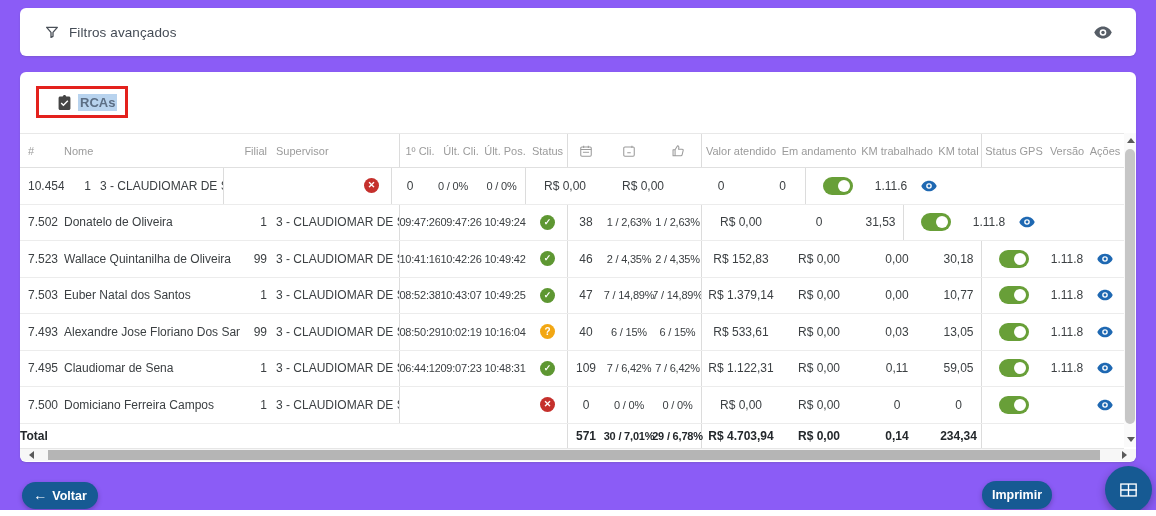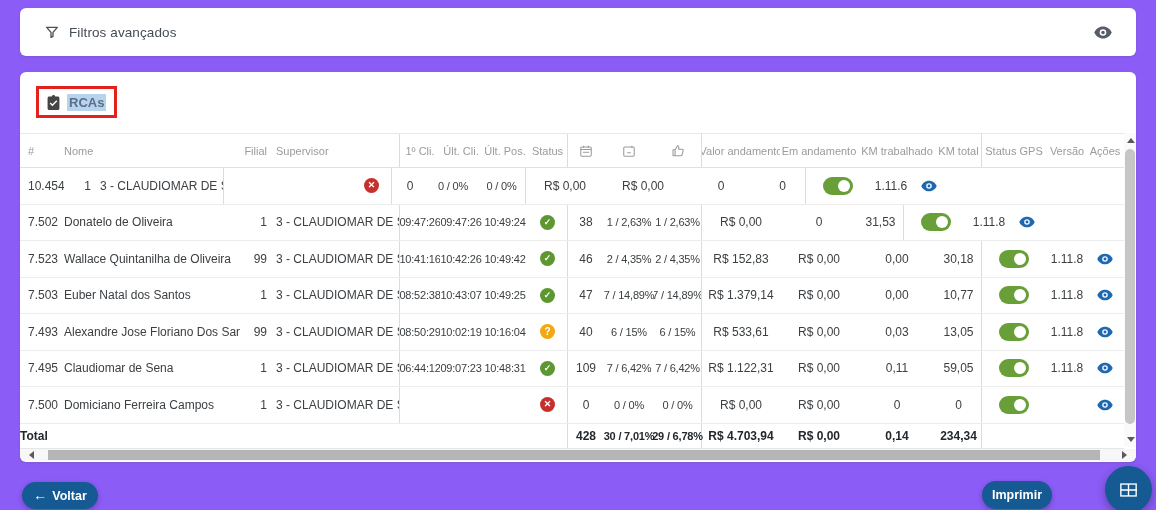--- a/index.html
+++ b/index.html
@@ -8,21 +8,21 @@
   .card{position:absolute;background:#fff;border-radius:6px;box-shadow:0 1px 2px rgba(60,64,67,.18);}
 
   
   .filter-card{left:20px;top:8px;width:1116px;height:48px;display:flex;align-items:center;cursor:pointer;}
   .f-icon{margin-left:24px;display:flex;align-items:center;}
   .f-label{margin-left:9px;font-size:13.5px;color:#454c56;letter-spacing:.1px;}
   .f-eye{margin-left:auto;margin-right:24px;display:flex;align-items:center;cursor:pointer;}
 
   
   .main-card{left:20px;top:72px;width:1116px;height:390px;}
-  .rcas-box{position:absolute;left:16px;top:14px;height:26px;padding:0 8px 0 8px;border:3px solid var(--red,#e3211d);display:flex;align-items:center;gap:7px;}
+  .rcas-box{position:absolute;left:16px;top:14px;height:26px;padding:0 8px 0 19px;border:3px solid var(--red,#e3211d);display:flex;align-items:center;gap:7px;}
   .rcas-label{font-size:13px;font-weight:700;color:#5c6e84;background:var(--hl,#b8d3ee);padding:1px 2px;cursor:pointer;}
 
   
   .table{position:absolute;left:0;top:61px;width:1104px;border-top:1px solid #e8e8e8;}
   .thead{display:flex;height:33px;border-bottom:1px solid #e0e0e0;}
   .hcell{font-size:11px;color:#9b9b9b;display:flex;align-items:center;box-sizing:border-box;white-space:nowrap;overflow:hidden;}
   .trow{display:flex;height:36.5px;border-bottom:1px solid #ececec;box-sizing:border-box;}
   .tcell{font-size:12px;color:#3c4043;display:flex;align-items:center;box-sizing:border-box;white-space:nowrap;overflow:hidden;}
   .al{justify-content:flex-start;} .ar{justify-content:flex-end;padding-right:3px;} .ac{justify-content:center;}
   .sm{font-size:11px;letter-spacing:-.2px;}
@@ -114,21 +114,21 @@
             <svg width="14" height="14" viewBox="0 0 24 24" fill="none" stroke="#9b9b9b" stroke-width="1.8">
               <rect x="3" y="5" width="18" height="16" rx="2"></rect>
               <path d="M17 3v4M9 15h6"></path>
             </svg>
           </div>
           <div class="hcell ac div" style="width: 48px;">
             <svg width="14" height="14" viewBox="0 0 24 24" fill="none" stroke="#9b9b9b" stroke-width="1.8" stroke-linejoin="round">
               <path d="M7 10v10H3.5V10H7zm0 0l4.2-7c1.4 0 2.3 1 2.3 2.4L13 9h6.3c1.1 0 1.9 1 1.6 2.1l-1.9 7.4c-.2.9-1 1.5-1.9 1.5H7"></path>
             </svg>
           </div>
-          <div class="hcell ac" style="width: 78px;">Valor andamento</div>
+          <div class="hcell ac" style="width: 78px;">Valor atendido</div>
           <div class="hcell ac" style="width: 78px;">Em andamento</div>
           <div class="hcell ac" style="width: 78px;">KM trabalhado</div>
           <div class="hcell ac div" style="width: 46px;">KM total</div>
           <div class="hcell ac" style="width: 64px;">Status GPS</div>
           <div class="hcell ac" style="width: 42px;">Versão</div>
           <div class="hcell ac" style="width: 34px;">Ações</div>
         </div>
       <div id="tbody">
           <div class="trow">
             <div class="tcell al" style="width: 44px; padding: 0px 0px 0px 8px;">10.454</div>
@@ -361,21 +361,21 @@
                 <svg width="16" height="12" viewBox="0 0 24 17">
                   <path d="M12 .5C6.8.5 2.3 3.7.5 8.5 2.3 13.3 6.8 16.5 12 16.5s9.7-3.2 11.5-8C21.7 3.7 17.2.5 12 .5z" fill="#1e68b2"></path>
                   <circle cx="12" cy="8.5" r="4.2" fill="#fff"></circle>
                   <circle cx="12" cy="8.5" r="2.2" fill="#1e68b2"></circle>
                 </svg>
               </span>
             </div>
           </div>
           <div class="total-row">
             <div class="tcell al div" style="width: 548px;">Total</div>
-            <div class="tcell ac" style="width: 36px;">428</div>
+            <div class="tcell ac" style="width: 36px;">571</div>
             <div class="tcell ac sm" style="width: 50px;">30 / 7,01%</div>
             <div class="tcell ac div sm" style="width: 48px;">29 / 6,78%</div>
             <div class="tcell ac" style="width: 78px;">R$ 4.703,94</div>
             <div class="tcell ac" style="width: 78px;">R$ 0,00</div>
             <div class="tcell ac" style="width: 78px;">0,14</div>
             <div class="tcell ac div" style="width: 46px;">234,34</div>
             <div class="tcell ac" style="width: 140px;"></div>
           </div>
         </div>
     </div>

